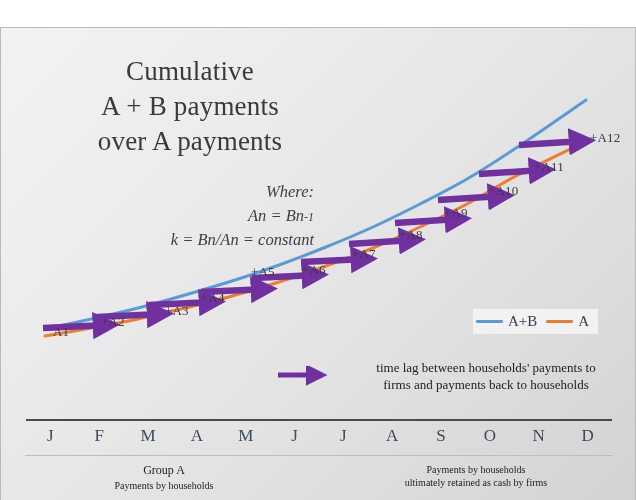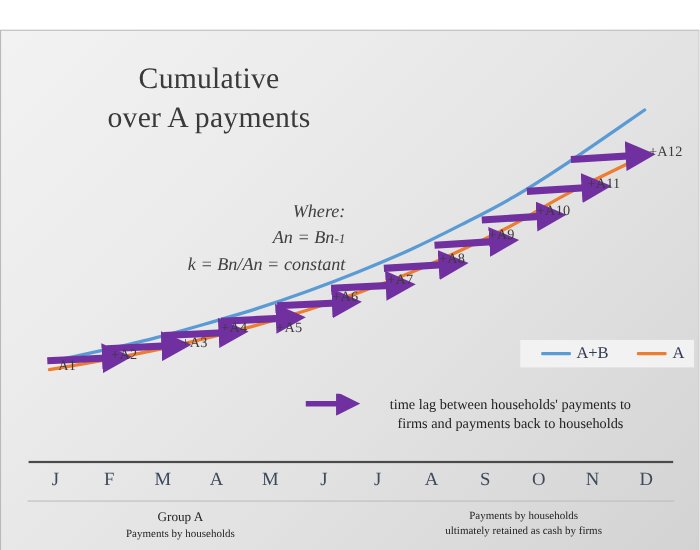--- a/index.html
+++ b/index.html
@@ -70,37 +70,37 @@
     letter-spacing: 0.2px;
   }
 
   
   #legend {
     position: absolute;
     left: 472px;
     top: 281px;
     display: flex;
     align-items: center;
-    gap: 26px;
-    padding: 4px 9px 4px 19px;
+    gap: 9px;
+    padding: 4px 9px 4px 3px;
     background: rgba(246,246,246,0.82);
     font-size: 15px;
     color: #2f3b52;
   }
   #legend .lg-entry { display: flex; align-items: center; gap: 5px; }
   #legend .lg-swatch { display: inline-block; width: 27px; height: 3px; border-radius: 1px; }
 
   
   #arrow-note {
     position: absolute;
     left: 276px;
     top: 330px;
     display: flex;
-    align-items: flex-start;
-    gap: 2px;
+    align-items: center;
+    gap: 24px;
   }
   #arrow-note .note-text {
     font-size: 13px;
     color: #222;
     line-height: 1.32;
     text-align: center;
     width: 262px;
     padding-top: 1px;
   }
   #arrow-note .note-text span { display: block; }
@@ -151,20 +151,21 @@
   #group-a-cap { left: 18px; }
   #group-b-cap { left: 330px; }
 </style>
 </head>
 <body>
 
 <div id="slide">
 
   <div id="title-block">
     <span class="tline">Cumulative</span>
+    <span class="tline">A + B payments</span>
     <span class="tline">over A payments</span>
   </div>
 
   <div id="where-block">
     <span class="fline">Where:</span>
     <span class="fline">
       <span>An = Bn</span><span class="sub">-1</span>
     </span>
     <span class="fline">k = Bn/An = constant</span>
   </div>
@@ -195,21 +196,21 @@
         <line x1="478" y1="146" x2="542" y2="142" stroke="#7030A0" stroke-width="6.5" marker-end="url(#lagHead)"></line>
         <line x1="518" y1="117" x2="582" y2="113" stroke="#7030A0" stroke-width="6.5" marker-end="url(#lagHead)"></line>
       </g>
   </svg>
 
   <div id="pt-label-layer">
       <div class="pt-label" style="left: 52px; top: 296px;">A1</div>
       <div class="pt-label" style="left: 100px; top: 286px;">+A2</div>
       <div class="pt-label" style="left: 164px; top: 275px; text-align: right;">+A3</div>
       <div class="pt-label" style="left: 200px; top: 262px;">+A4</div>
-      <div class="pt-label" style="left: 250px; top: 262px;">+A5</div>
+      <div class="pt-label" style="left: 250px; top: 236px;">+A5</div>
       <div class="pt-label" style="left: 301px; top: 234px;">+A6</div>
       <div class="pt-label" style="left: 351px; top: 218px;">+A7</div>
       <div class="pt-label" style="left: 398px; top: 199px;">+A8</div>
       <div class="pt-label" style="left: 443px; top: 177px;">+A9</div>
       <div class="pt-label" style="left: 487px; top: 155px;">+A10</div>
       <div class="pt-label" style="left: 533px; top: 131px;">+A11</div>
       <div class="pt-label" style="left: 589px; top: 102px;">+A12</div>
     </div>
 
   <div id="legend">

